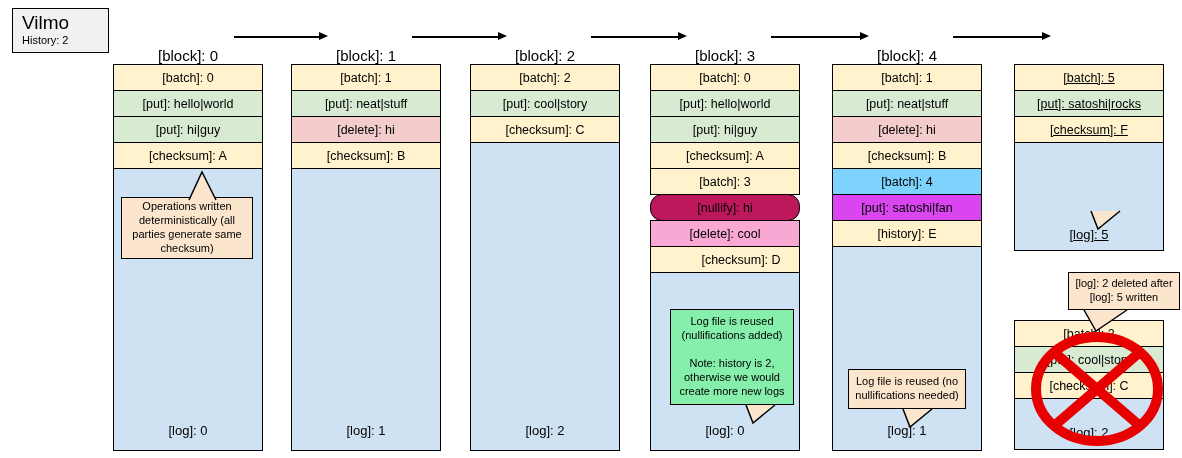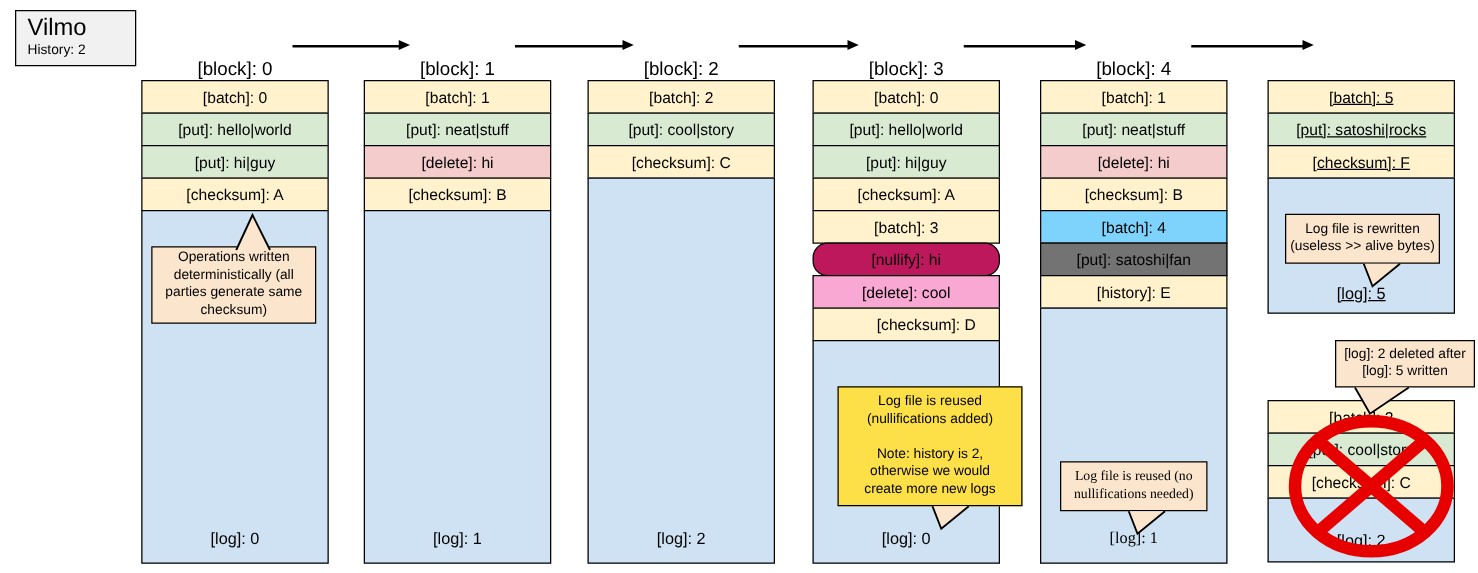--- a/index.html
+++ b/index.html
@@ -113,62 +113,60 @@
         <div class="row" style="background: rgb(255, 242, 204);">[batch]: 0</div>
         <div class="row" style="background: rgb(217, 234, 211);">[put]: hello|world</div>
         <div class="row" style="background: rgb(217, 234, 211);">[put]: hi|guy</div>
         <div class="row" style="background: rgb(255, 242, 204);">[checksum]: A</div>
         <div class="row" style="background: rgb(255, 242, 204);">[batch]: 3</div>
         <div class="row" style="background: #be185d; border-radius: 12px;">[nullify]: hi</div>
         <div class="row" style="background: #f9a8d4;">[delete]: cool</div>
         <div class="row" style="background: rgb(255, 242, 204); padding-left: 32px;">[checksum]: D</div>
       </div>
     <div class="log" style="background: rgb(207, 226, 243);">
-      <div class="callout" style="left: 19px; top: 36px; width: 148px; height: 96px; background: #fde047; text-align: center;">Log file is reused
+      <div class="callout" style="left: 19px; top: 36px; width: 124px; height: 96px; background: #86efac; text-align: center;">Log file is reused
 (nullifications added)
 
 Note: history is 2,
 otherwise we would
 create more new logs</div>
       <svg class="tail" style="left:87px;top:129px" width="40" height="22">
         <path d="M8 3 L15 21 L37 3" stroke="#000" stroke-width="1.5" fill="#fce5cd"></path>
       </svg>
       <div class="log-label">[log]: 0</div>
     </div>
   </div>
 
   <div class="col" style="left:832px">
     <div class="stack">
         <div class="row" style="background: rgb(255, 242, 204);">[batch]: 1</div>
         <div class="row" style="background: rgb(217, 234, 211);">[put]: neat|stuff</div>
         <div class="row" style="background: rgb(244, 204, 204);">[delete]: hi</div>
         <div class="row" style="background: rgb(255, 242, 204);">[checksum]: B</div>
         <div class="row" style="background: #7dd3fc;">[batch]: 4</div>
-        <div class="row" style="background: #737373;">[put]: satoshi|fan</div>
+        <div class="row" style="background: #d946ef;">[put]: satoshi|fan</div>
         <div class="row" style="background: rgb(255, 242, 204);">[history]: E</div>
       </div>
-    <div class="log" style="background: rgb(207, 226, 243); font-family: Liberation Serif, serif;">
+    <div class="log" style="background: rgb(207, 226, 243);">
       <div class="callout" style="left: 15px; top: 122px; width: 118px; height: 40px; background: rgb(252, 229, 205);">Log file is reused (no
 nullifications needed)</div>
       <svg class="tail" style="left:62px;top:159px" width="40" height="22">
         <path d="M8 3 L15 21 L37 3" stroke="#000" stroke-width="1.5" fill="#fce5cd"></path>
       </svg>
       <div class="log-label">[log]: 1</div>
     </div>
   </div>
 
   <div class="col short" style="left:1014px">
     <div class="stack">
         <div class="row" style="background: rgb(255, 242, 204);">[batch]: 5</div>
         <div class="row" style="background: rgb(217, 234, 211);">[put]: satoshi|rocks</div>
         <div class="row" style="background: rgb(255, 242, 204);">[checksum]: F</div>
       </div>
     <div class="log short" style="background: rgb(207, 226, 243);">
-      <div class="callout" style="left: 13px; top: 28px; width: 124px; height: 40px; background: rgb(252, 229, 205);">Log file is rewritten
-(useless &gt;&gt; alive bytes)</div>
       <svg class="tail" style="left:68px;top:65px" width="40" height="22">
         <path d="M8 3 L15 21 L37 3" stroke="#000" stroke-width="1.5" fill="#fce5cd"></path>
       </svg>
       <div class="log-label" style="padding-bottom:8px">[log]: 5</div>
     </div>
   </div>
 
   <div class="callout" style="left: 1028px; top: 272px; width: 112px; height: 38px; background: rgb(252, 229, 205); margin-left: 40px;">[log]: 2 deleted after
 [log]: 5 written</div>
   <svg class="tail" style="left:1080px;top:307px" width="52" height="26">

